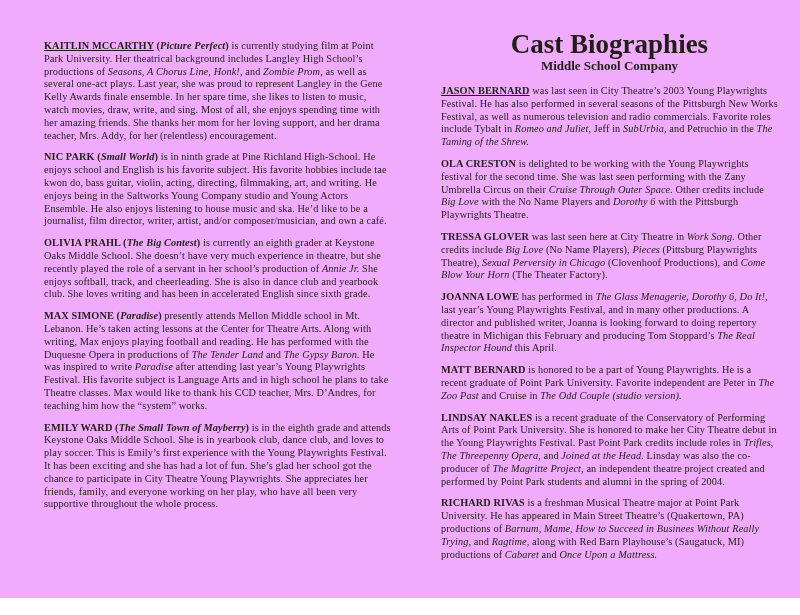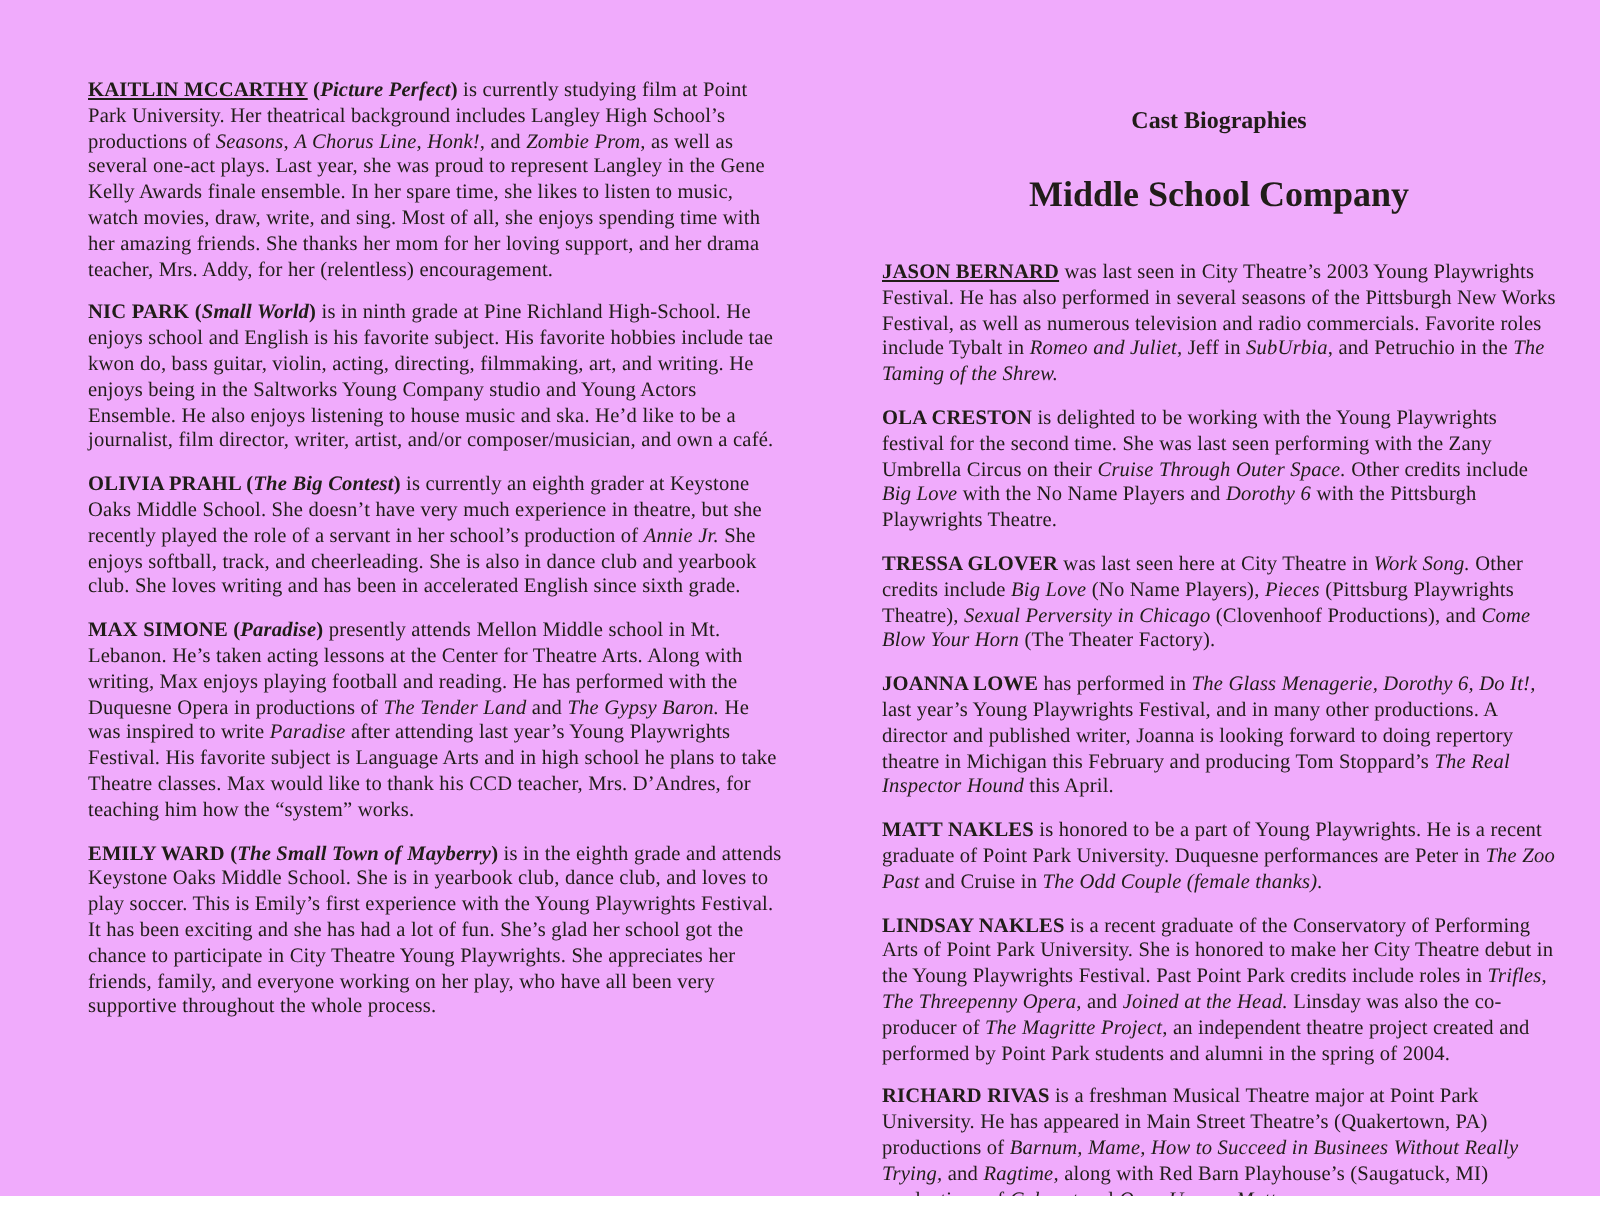--- a/index.html
+++ b/index.html
@@ -33,29 +33,29 @@
     font-size: 10.3px;
     line-height: 12.8px;
     margin: 0 0 9px 0;
     text-align: left;
     letter-spacing: 0.1px;
   }
   .b { font-weight: bold; }
   .i { font-style: italic; }
   .u { text-decoration: underline; }
   .title {
-    margin: 16px;
-    font-size: 12px;
+    margin: 0;
+    font-size: 27px;
     line-height: 24px;
     font-weight: bold;
     text-align: center;
   }
   .subtitle {
-    margin: 0 0 24px 0;
-    font-size: 18px;
+    margin: 0 0 10px 0;
+    font-size: 13px;
     line-height: 19px;
     font-weight: bold;
     text-align: center;
   }
 </style>
 </head>
 <body>
 
 <div class="page">
   <div class="col col-left">
@@ -68,18 +68,18 @@
       </div>
   </div>
   <div class="col col-right">
     <h1 class="title">Cast Biographies</h1>
     <h2 class="subtitle">Middle School Company</h2>
     <div id="right-bios">
         <p class="bio"><span class="b u">JASON BERNARD</span><span> was last seen in City Theatre’s 2003 Young Playwrights Festival.  He has also performed in several seasons of the Pittsburgh New Works Festival, as well as numerous television and radio commercials. Favorite roles include Tybalt in </span><span class="i">Romeo and Juliet</span><span>, Jeff in </span><span class="i">SubUrbia</span><span>, and Petruchio in the </span><span class="i">The Taming of the Shrew.</span></p>
         <p class="bio"><span class="b">OLA CRESTON</span><span> is delighted to be working with the Young Playwrights festival for the second time.  She was last seen performing with the Zany Umbrella Circus on their </span><span class="i">Cruise Through Outer Space.</span><span>  Other credits include </span><span class="i">Big Love</span><span> with the No Name Players and </span><span class="i">Dorothy 6</span><span> with the Pittsburgh Playwrights Theatre.</span></p>
         <p class="bio"><span class="b">TRESSA GLOVER</span><span> was last seen here at City Theatre in </span><span class="i">Work Song.</span><span> Other credits include </span><span class="i">Big Love</span><span> (No Name Players), </span><span class="i">Pieces</span><span> (Pittsburg Playwrights Theatre), </span><span class="i">Sexual Perversity in Chicago</span><span> (Clovenhoof Productions), and  </span><span class="i">Come Blow Your Horn</span><span> (The Theater Factory).</span></p>
         <p class="bio"><span class="b">JOANNA LOWE</span><span> has performed in </span><span class="i">The Glass Menagerie, Dorothy 6, Do It!,</span><span> last year’s Young Playwrights Festival, and in many other productions.  A director and published writer, Joanna is looking forward to doing repertory theatre in Michigan this February and producing Tom Stoppard’s </span><span class="i">The Real Inspector Hound</span><span> this April.</span></p>
-        <p class="bio"><span class="b">MATT NAKLES</span><span> is honored to be a part of Young Playwrights.  He is a recent graduate of Point Park University.  Duquesne performances are Peter in </span><span class="i">The Zoo Past</span><span> and Cruise in </span><span class="i">The Odd Couple (female thanks).</span></p>
+        <p class="bio"><span class="b">MATT BERNARD</span><span> is honored to be a part of Young Playwrights.  He is a recent graduate of Point Park University.  Favorite independent are Peter in </span><span class="i">The Zoo Past</span><span> and Cruise in </span><span class="i">The Odd Couple (studio version).</span></p>
         <p class="bio"><span class="b">LINDSAY NAKLES</span><span> is a recent graduate of the Conservatory of Performing Arts of Point Park University.  She is honored to make her City Theatre debut in the Young Playwrights Festival.  Past Point Park credits include roles in </span><span class="i">Trifles</span><span>, </span><span class="i">The Threepenny Opera</span><span>, and </span><span class="i">Joined at the Head.</span><span>  Linsday was also the co-producer of </span><span class="i">The Magritte Project</span><span>, an independent theatre project created and performed by Point Park students and alumni in the spring of 2004.</span></p>
         <p class="bio"><span class="b">RICHARD RIVAS</span><span> is a freshman Musical Theatre major at Point Park University.  He has appeared in Main Street Theatre’s (Quakertown, PA) productions of </span><span class="i">Barnum, Mame, How to Succeed in Businees Without Really Trying,</span><span> and </span><span class="i">Ragtime,</span><span> along with Red Barn Playhouse’s (Saugatuck, MI) productions of </span><span class="i">Cabaret</span><span> and </span><span class="i">Once Upon a Mattress.</span></p>
       </div>
   </div>
 </div>
 
 </body></html>

